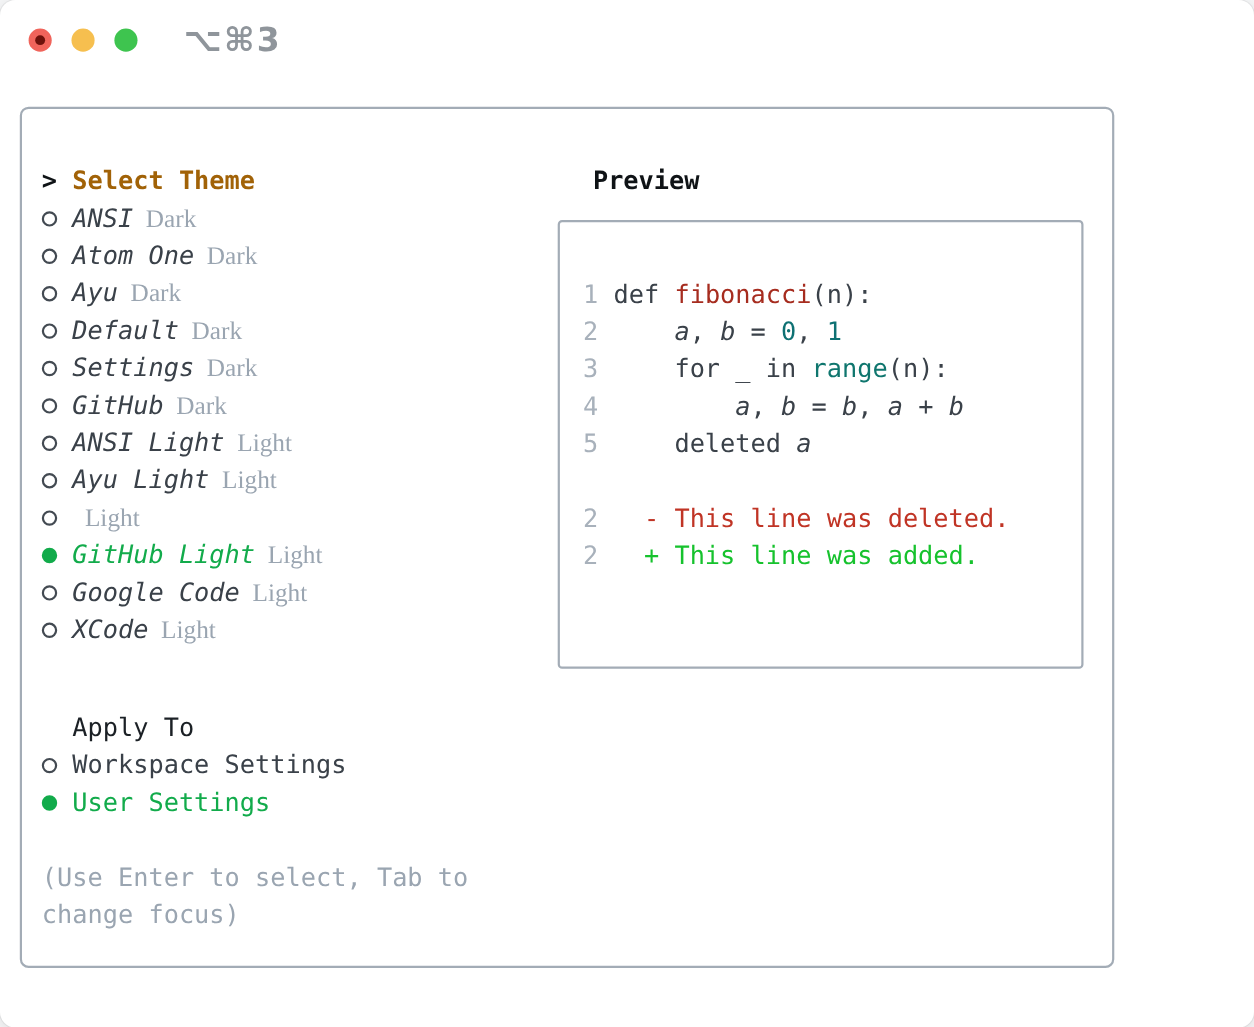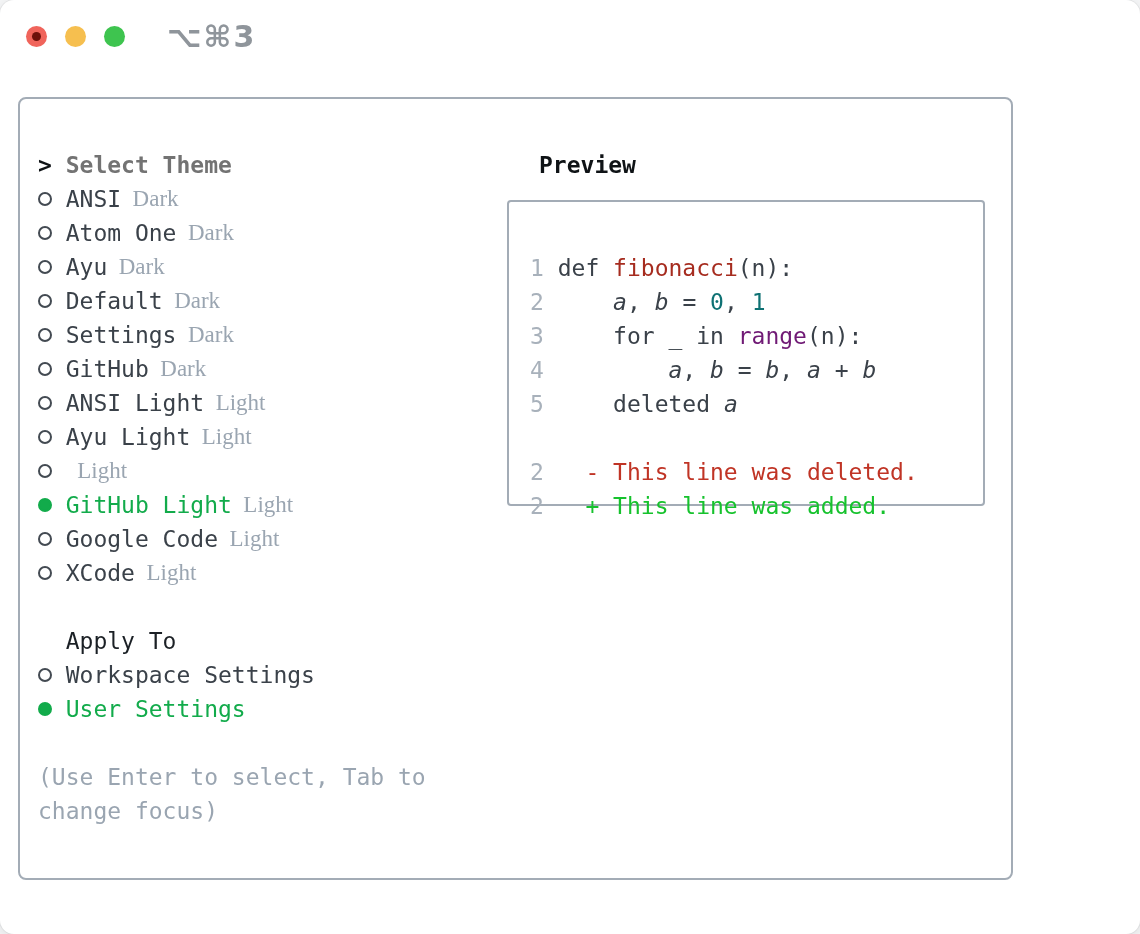--- a/index.html
+++ b/index.html
@@ -33,49 +33,49 @@
   
   .panel{
     position:absolute;left:18px;top:97px;
     width:991px;height:779px;
     border:2px solid #a3acb6;border-radius:8px;
     background:#ffffff;
   }
   .left-col{position:absolute;left:18px;top:49px;font-size:23px;line-height:34px;color:#3a4149;}
   .row{height:34px;display:flex;align-items:center;white-space:pre;}
   .prompt{display:inline-block;width:2ch;font-weight:bold;color:#0f1316;}
-  .header-label{font-weight:bold;color:#737373;}
+  .header-label{font-weight:bold;color:#a16207;}
   .marker{display:inline-flex;width:2ch;align-items:center;}
   .dot-o{width:14px;height:14px;box-sizing:border-box;border:2px solid #434a52;border-radius:50%;}
   .item.selected .dot-o{background:#12ab4b;border-color:#12ab4b;}
-  .item .name{color:#3a4149;}
+  .item .name{color:#3a4149;font-style:italic;}
   .item.selected .name{color:#12ab4b;}
   .variant{color:#9aa5b1;margin-left:1ch;font-family:Liberation Serif, serif;}
-  .apply-header{padding-left:2ch;color:#1b2025;}
+  .apply-header{padding-left:2ch;color:#1b2025;margin-top:21px;}
   .opt .name{color:#3a4149;}
   .opt.selected .name{color:#12ab4b;}
   .hint{color:#9aa5b1;}
   
   .preview-title{
     position:absolute;left:480px;top:49px;height:34px;display:flex;align-items:center;
     font-size:23px;font-weight:bold;color:#0f1316;margin-left:39px;
   }
   .preview-box{
     position:absolute;left:487px;top:101px;
-    width:478px;height:306px;box-sizing:border-box;
+    width:478px;height:408px;box-sizing:border-box;
     border:2px solid #a3acb6;border-radius:4px;
     padding:49px 0 0 21px;
     background:#ffffff;
   }
   .cl{height:34px;line-height:34px;white-space:pre;font-size:23px;}
   .ln{color:#a8b1bb;}
   .t-d{color:#3a4149;}
   .t-fn{color:#a62c1f;}
   .t-n{color:#0e7173;}
-  .t-b{color:#701a75;}
+  .t-b{color:#0f766e;}
   .t-v{color:#3a4149;font-style:italic;}
   .t-ctx{color:#8b939b;}
   .t-del{color:#c03425;}
   .t-add{color:#16c22d;}
 </style>
 </head>
 <body>
 
 <div class="window">
 

